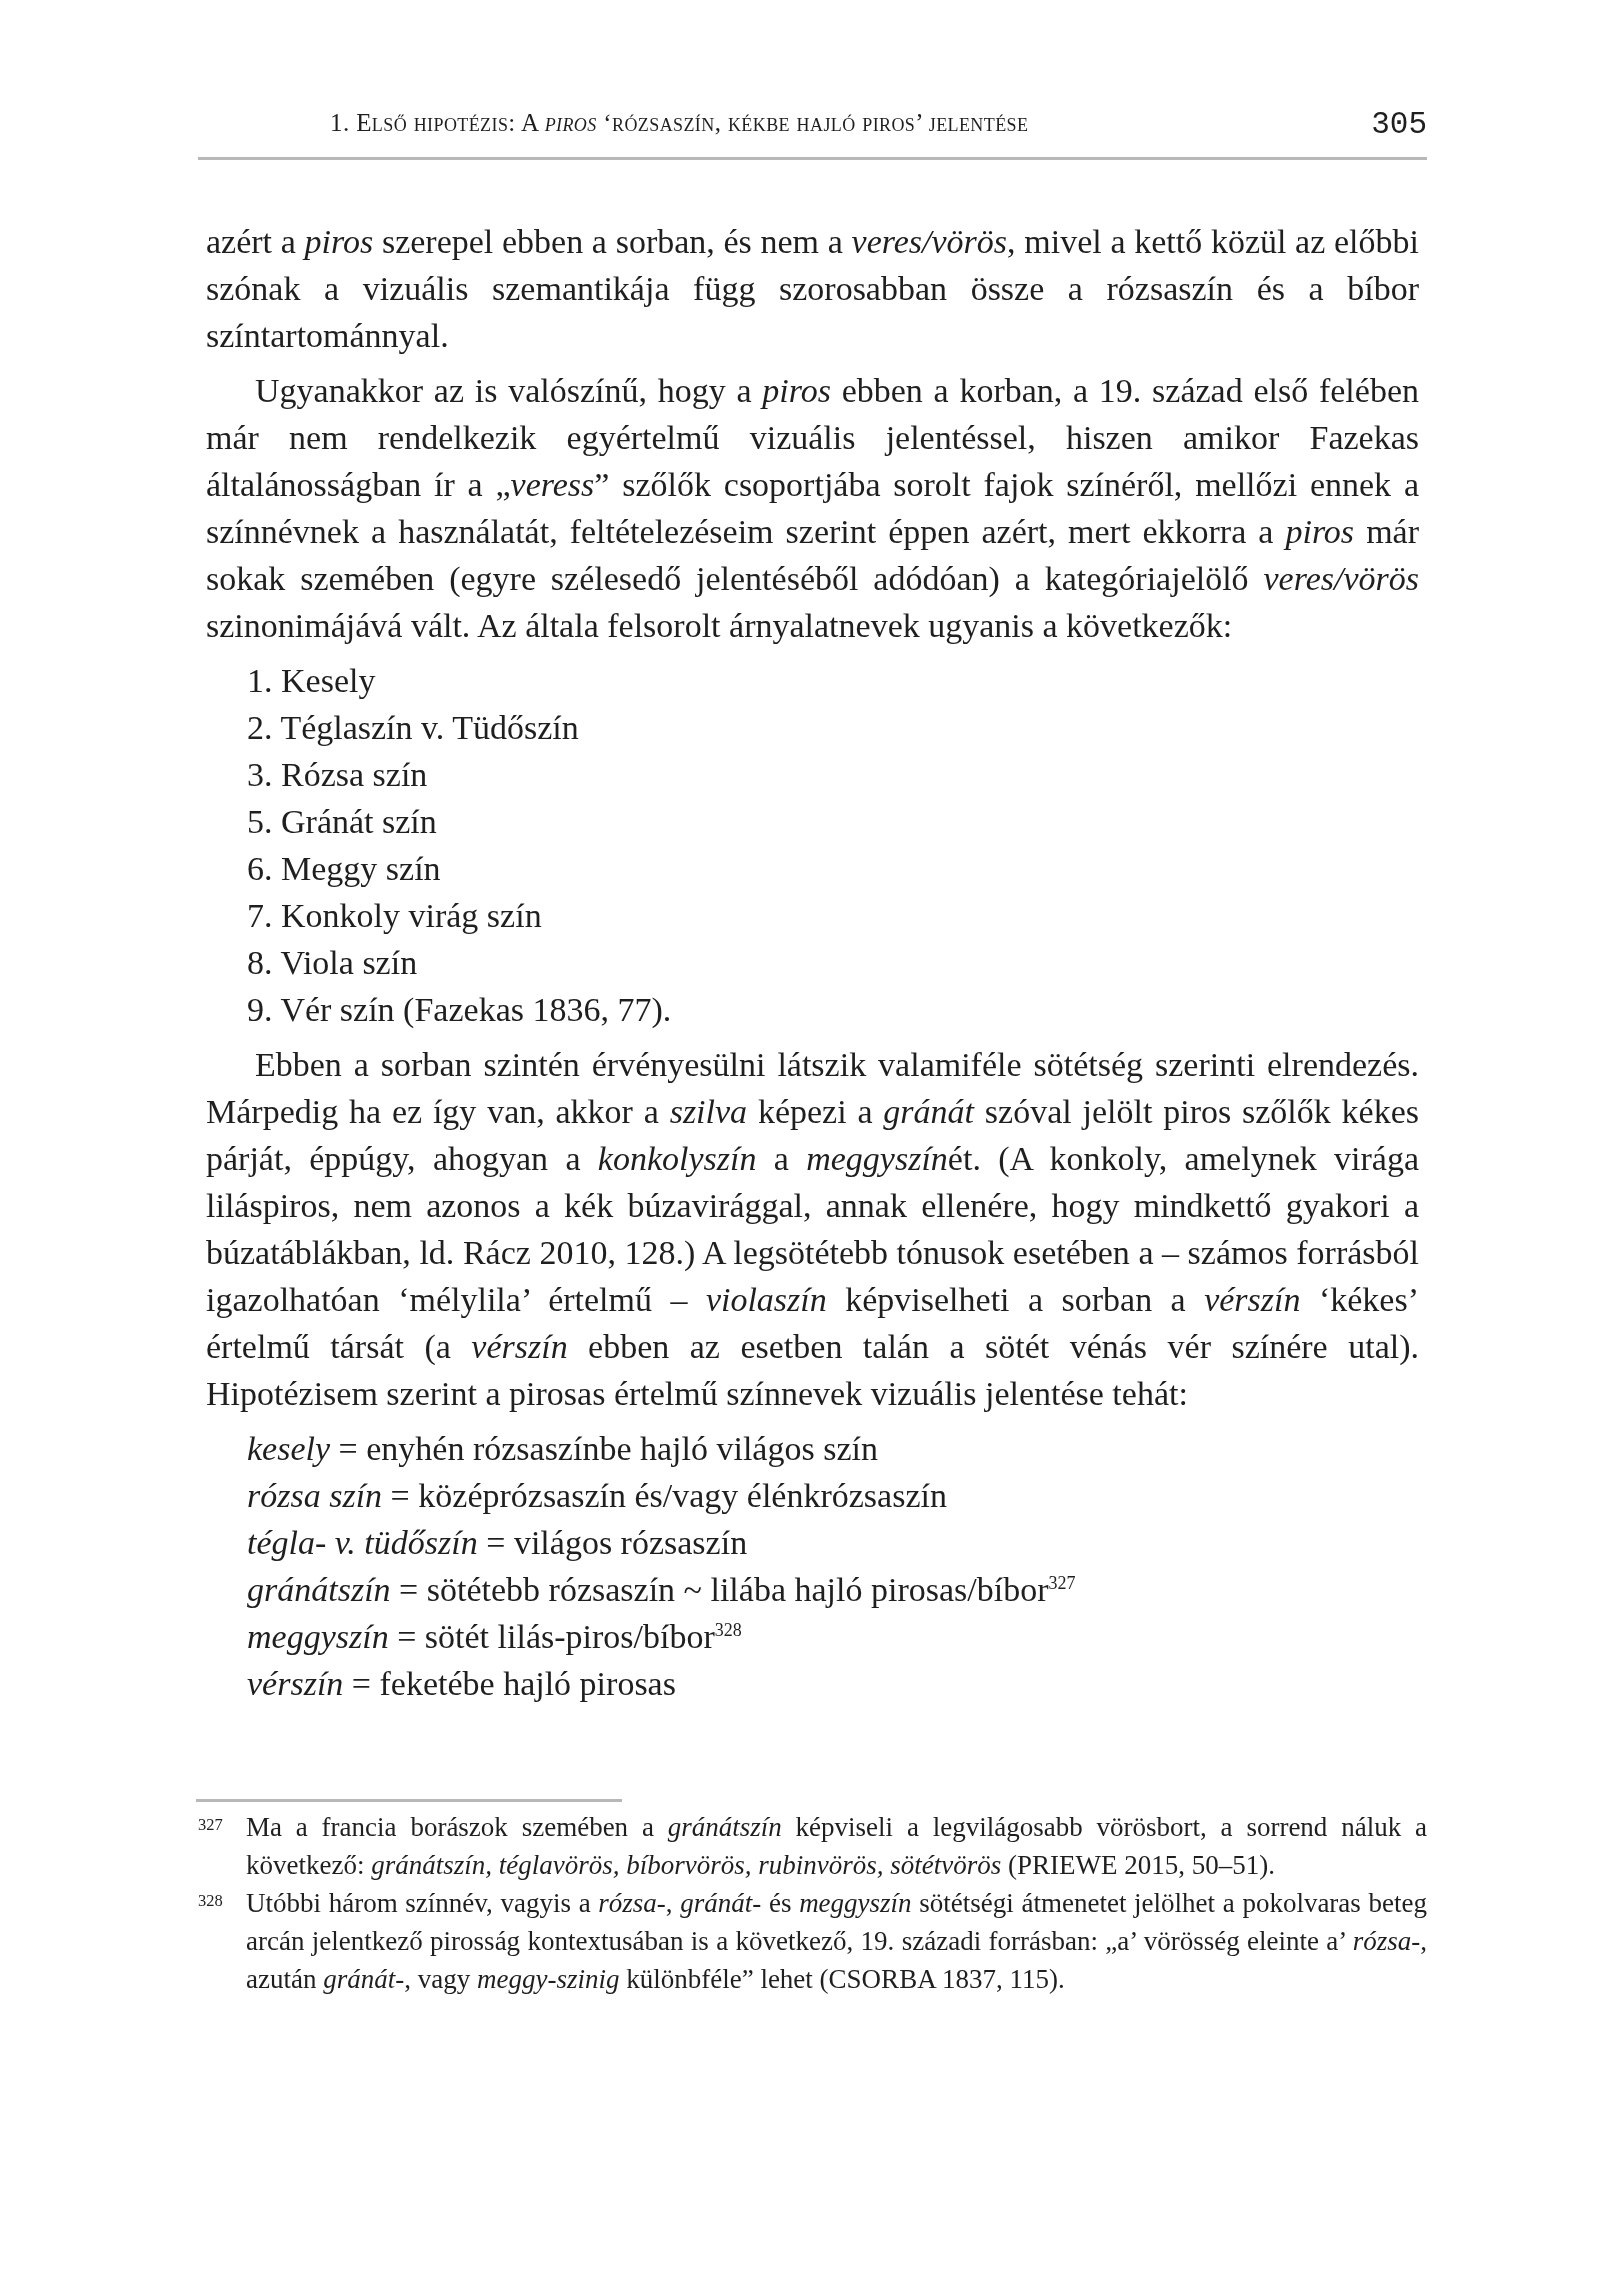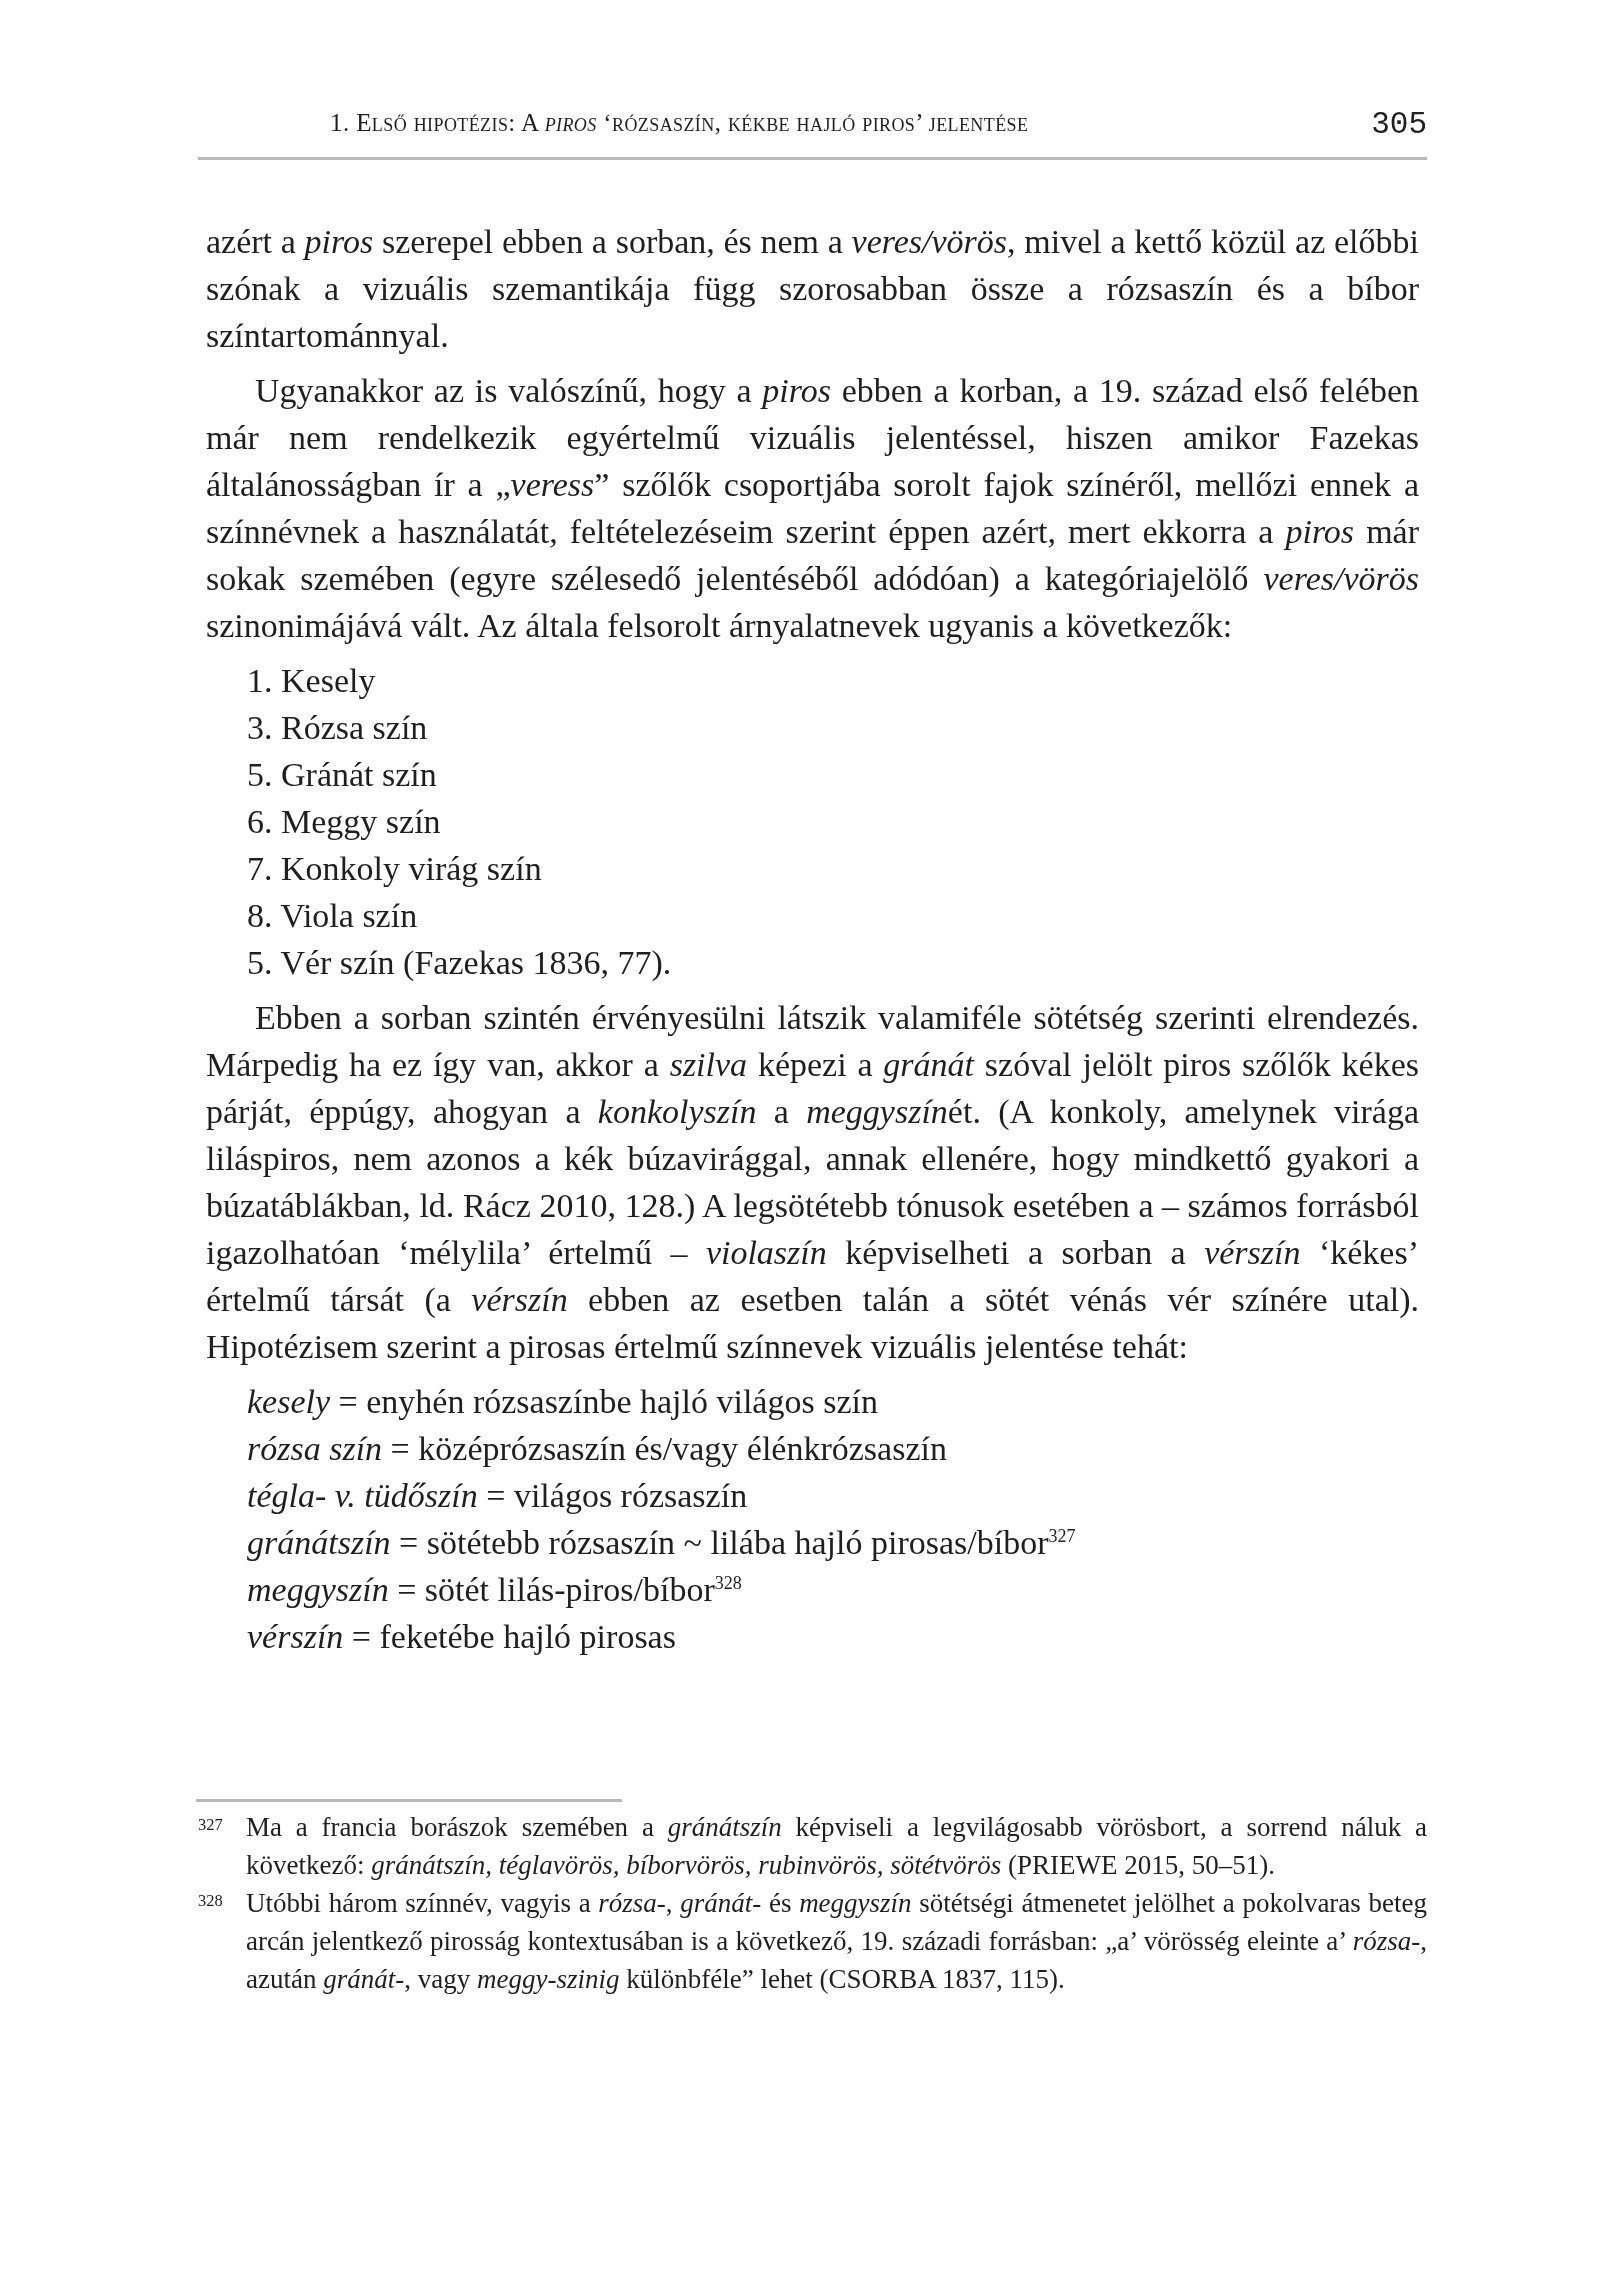--- a/index.html
+++ b/index.html
@@ -48,26 +48,27 @@
   <span class="title" id="running-title"><span>1. Első hipotézis: A </span><i>piros</i><span> ‘rózsaszín, kékbe hajló piros’ jelentése</span></span>
   <span class="pagenum">305</span>
 </div>
 <div class="header-rule"></div>
 
 <div class="body">
   <p><span>azért a </span><i>piros</i><span> szerepel ebben a sorban, és nem a </span><i>veres/vörös</i><span>, mivel a kettő közül az előbbi szónak a vizuális szemantikája függ szorosabban össze a rózsaszín és a bíbor színtartománnyal.</span></p>
   <p class="indent"><span>Ugyanakkor az is valószínű, hogy a </span><i>piros</i><span> ebben a korban, a 19. század első felében már nem rendelkezik egyértelmű vizuális jelentéssel, hiszen amikor Fazekas általánosságban ír a „</span><i>veress</i><span>” szőlők csoportjába sorolt fajok színéről, mellőzi ennek a színnévnek a használatát, feltételezéseim szerint éppen azért, mert ekkorra a </span><i>piros</i><span> már sokak szemében (egyre szélesedő jelentéséből adódóan) a kategóriajelölő </span><i>veres/vörös</i><span> szinonimájává vált. Az általa felsorolt árnyalatnevek ugyanis a következők:</span></p>
   <div>
     <div class="list-item">1. Kesely</div>
+    <div class="list-item">2. Téglaszín v. Tüdőszín</div>
     <div class="list-item">3. Rózsa szín</div>
     <div class="list-item">5. Gránát szín</div>
     <div class="list-item">6. Meggy szín</div>
     <div class="list-item">7. Konkoly virág szín</div>
     <div class="list-item">8. Viola szín</div>
-    <div class="list-item">5. Vér szín (Fazekas 1836, 77).</div>
+    <div class="list-item">9. Vér szín (Fazekas 1836, 77).</div>
   </div>
   <p class="indent"><span>Ebben a sorban szintén érvényesülni látszik valamiféle sötétség szerinti elrendezés. Márpedig ha ez így van, akkor a </span><i>szilva</i><span> képezi a </span><i>gránát</i><span> szóval jelölt piros szőlők kékes párját, éppúgy, ahogyan a </span><i>konkolyszín</i><span> a </span><i>meggyszín</i><span>ét. (A konkoly, amelynek virága liláspiros, nem azonos a kék búzavirággal, annak ellenére, hogy mindkettő gyakori a búzatáblákban, ld. Rácz 2010, 128.) A legsötétebb tónusok esetében a – számos forrásból igazolhatóan ‘mélylila’ értelmű – </span><i>violaszín</i><span> képviselheti a sorban a </span><i>vérszín</i><span> ‘kékes’ értelmű társát (a </span><i>vérszín</i><span> ebben az esetben talán a sötét vénás vér színére utal). Hipotézisem szerint a pirosas értelmű színnevek vizuális jelentése tehát:</span></p>
   <div>
     <div class="def-item"><i>kesely</i><span> = enyhén rózsaszínbe hajló világos szín</span><sup></sup></div>
     <div class="def-item"><i>rózsa szín</i><span> = középrózsaszín és/vagy élénkrózsaszín</span><sup></sup></div>
     <div class="def-item"><i>tégla- v. tüdőszín</i><span> = világos rózsaszín</span><sup></sup></div>
     <div class="def-item"><i>gránátszín</i><span> = sötétebb rózsaszín ~ lilába hajló pirosas/bíbor</span><sup>327</sup></div>
     <div class="def-item"><i>meggyszín</i><span> = sötét lilás-piros/bíbor</span><sup>328</sup></div>
     <div class="def-item"><i>vérszín</i><span> = feketébe hajló pirosas</span><sup></sup></div>
   </div>

